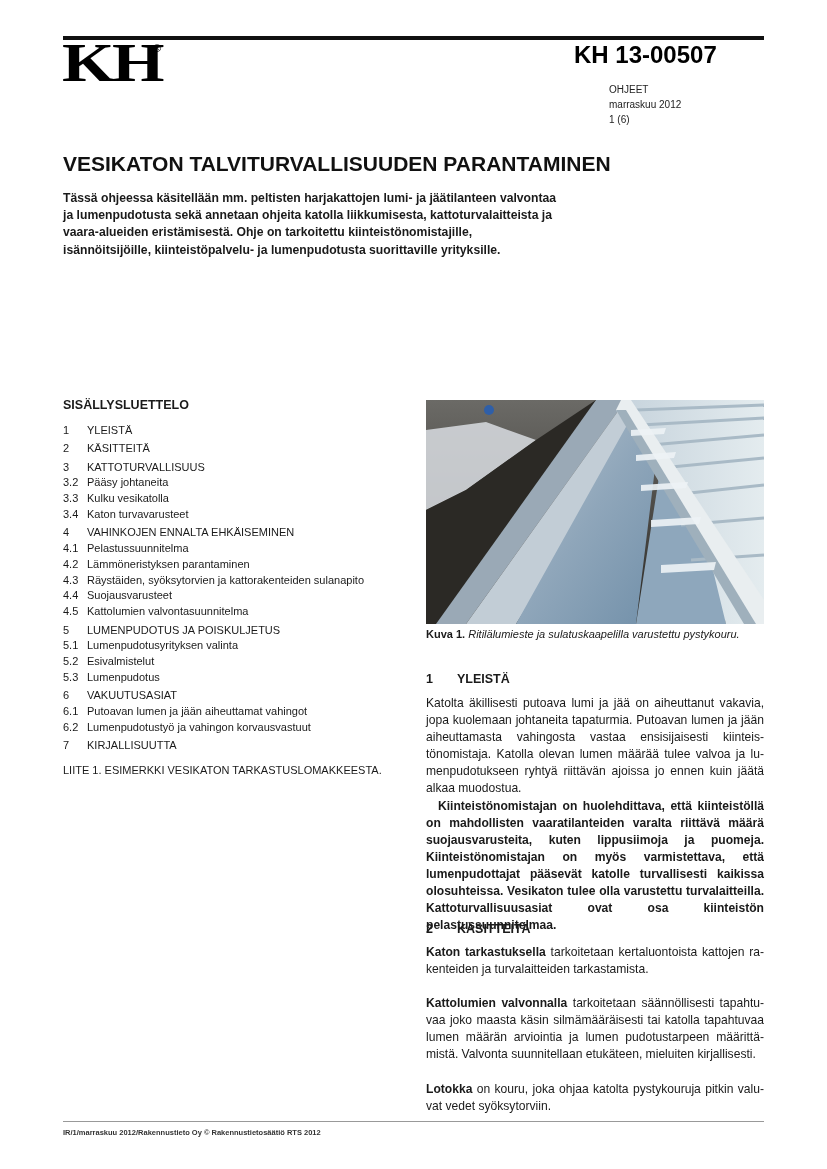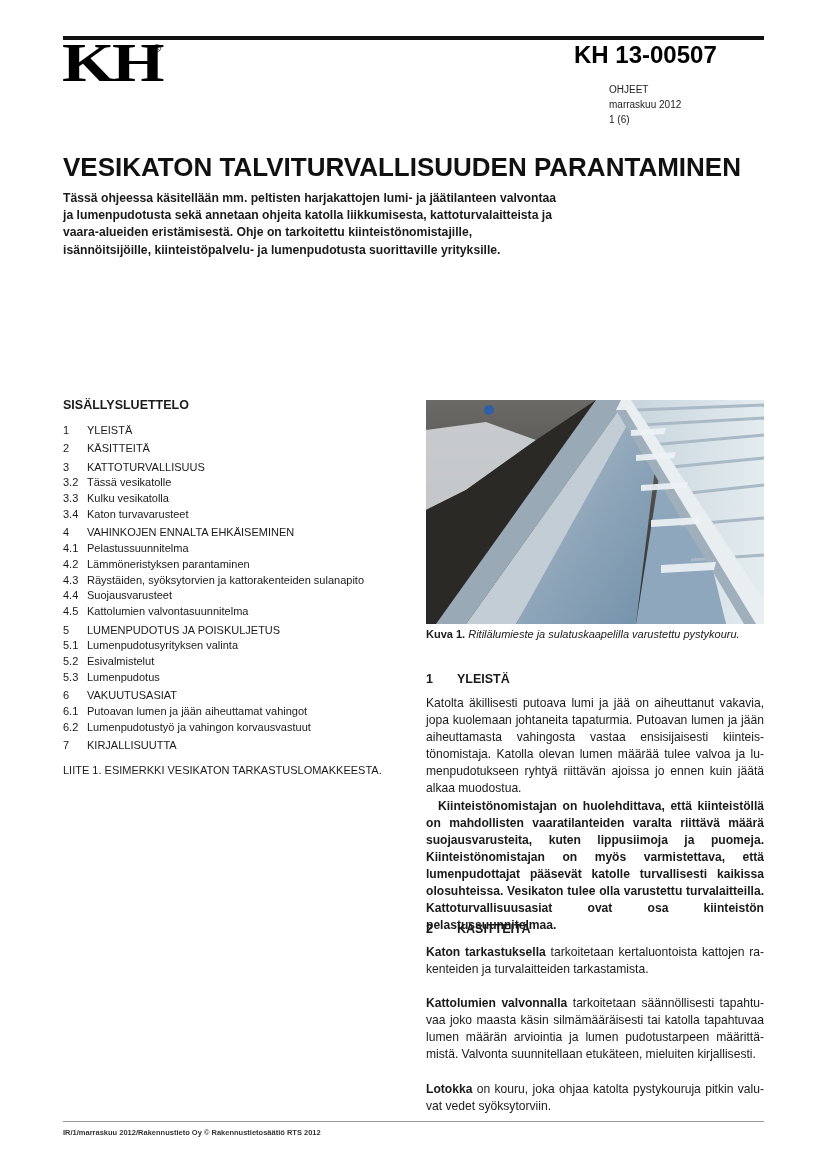--- a/index.html
+++ b/index.html
@@ -19,21 +19,21 @@
     font-family: "Liberation Sans", sans-serif; color: #000;
   }
   .docno {
     position: absolute; left: 574px; top: 41px;
     font-family: "Liberation Sans", sans-serif; font-weight: bold; font-size: 24px; color: #000;
   }
   .meta { position: absolute; left: 588px; top: 82px; font-family: "Liberation Sans", sans-serif; font-size: 10px; line-height: 15px; color: #222; margin-left: 21px; }
   .meta div { white-space: nowrap; }
   .title {
     position: absolute; left: 63px; top: 152px;
-    font-family: "Liberation Sans", sans-serif; font-weight: bold; font-size: 26px; color: #111; white-space: nowrap;
+    font-family: "Liberation Sans", sans-serif; font-weight: bold; font-size: 21px; color: #111; white-space: nowrap;
   }
   .lead {
     position: absolute; left: 63px; top: 190px; width: 500px;
     font-family: "Liberation Sans", sans-serif; font-weight: bold; font-size: 12.2px; line-height: 17.2px; color: #1a1a1a;
   }
   .toc { position: absolute; left: 63px; top: 398px; width: 340px; font-family: "Liberation Sans", sans-serif; color: #1a1a1a; }
   .toc-title { font-weight: bold; font-size: 12.5px; margin-bottom: 11px; }
   .toc-item { display: flex; font-size: 11px; line-height: 15.8px; white-space: nowrap; }
   .toc-item.major { margin-top: 2.5px; }
   .toc-item .num { width: 24px; flex: none; }
@@ -84,21 +84,21 @@
       <div class="toc-item major">
         <span class="num">2</span>
         <span>KÄSITTEITÄ</span>
       </div>
       <div class="toc-item major">
         <span class="num">3</span>
         <span>KATTOTURVALLISUUS</span>
       </div>
       <div class="toc-item">
         <span class="num">3.2</span>
-        <span>Tässä vesikatolle</span>
+        <span>Pääsy johtaneita</span>
       </div>
       <div class="toc-item">
         <span class="num">3.3</span>
         <span>Kulku vesikatolla</span>
       </div>
       <div class="toc-item">
         <span class="num">3.4</span>
         <span>Katon turvavarusteet</span>
       </div>
       <div class="toc-item major">

